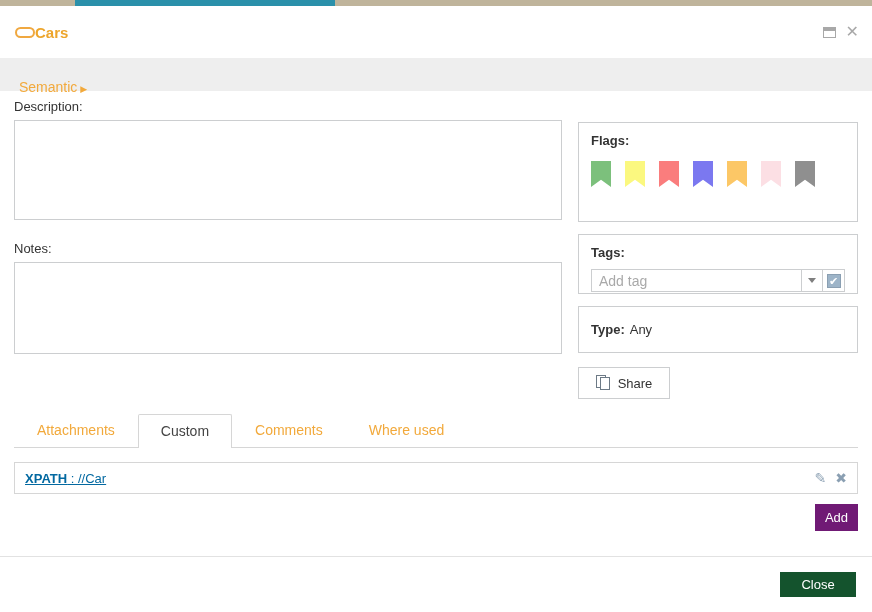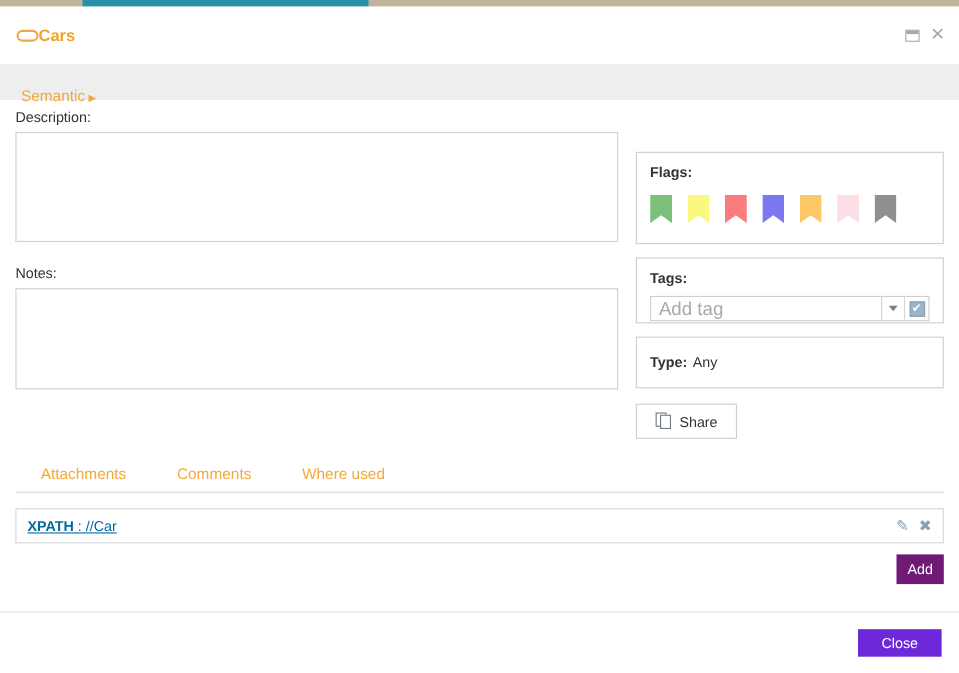--- a/index.html
+++ b/index.html
@@ -117,41 +117,41 @@
     width: 280px;
   }
   .panel {
     border: 1px solid #ccced0;
     background: #ffffff;
     padding: 10px 12px;
   }
   .panel-title {
     font-size: 13px; font-weight: bold; color: #333;
   }
-  #flags-panel { height: 84px; margin-top: 16px; }
+  #flags-panel { height: 100px; }
   #flags-row {
     display: flex; align-items: flex-end; gap: 14px;
     margin-top: 13px;
   }
   .flag {
     width: 20px; height: 26px;
     cursor: pointer;
     clip-path: polygon(0 0, 100% 0, 100% 100%, 50% 72%, 0 100%);
   }
   #tags-panel { margin-top: 12px; height: 60px; }
   #tag-input-row {
     display: flex; margin-top: 9px; height: 23px;
   }
   #tag-input {
     flex: 1;
     border: 1px solid #ccced0;
     border-right: none;
     padding: 0 7px;
     font-family: "Liberation Sans", sans-serif;
-    font-size: 17px;
+    font-size: 14px;
     color: #333;
     outline: none;
     min-width: 0;
   }
   #tag-input::placeholder { color: #a9a9a9; }
   #tag-dropdown-btn {
     width: 22px;
     border: 1px solid #ccced0;
     background: #ffffff;
     display: flex; align-items: center; justify-content: center;
@@ -257,21 +257,21 @@
 
   
   #footer-sep {
     position: absolute; left: 0; top: 556px;
     width: 872px; height: 1px;
     background: #e2e2e2;
   }
   #close-button {
     position: absolute; left: 780px; top: 572px;
     width: 76px; height: 25px;
-    background: #6d28d9;
+    background: #14532d;
     color: #ffffff;
     border: none;
     font-family: "Liberation Sans", sans-serif;
     font-size: 13px;
     cursor: pointer;
   }
 </style>
 </head>
 <body>
 
@@ -341,20 +341,21 @@
     <span id="share-doc-icon">
       <span class="pg back"></span>
         <span class="pg front"></span>
     </span>
     <span>Share</span>
   </div>
 </div>
 
 <div id="tabs-wrap">
   <div class="tab">Attachments</div>
+  <div class="tab active">Custom</div>
   <div class="tab">Comments</div>
   <div class="tab">Where used</div>
 </div>
 
 <div id="prop-row">
   <span id="prop-text"><span id="prop-key">XPATH</span><span> : </span><span>//Car</span></span>
   <span id="prop-actions">
     <span id="edit-icon">✎</span>
     <span id="delete-icon">✖</span>
   </span>

